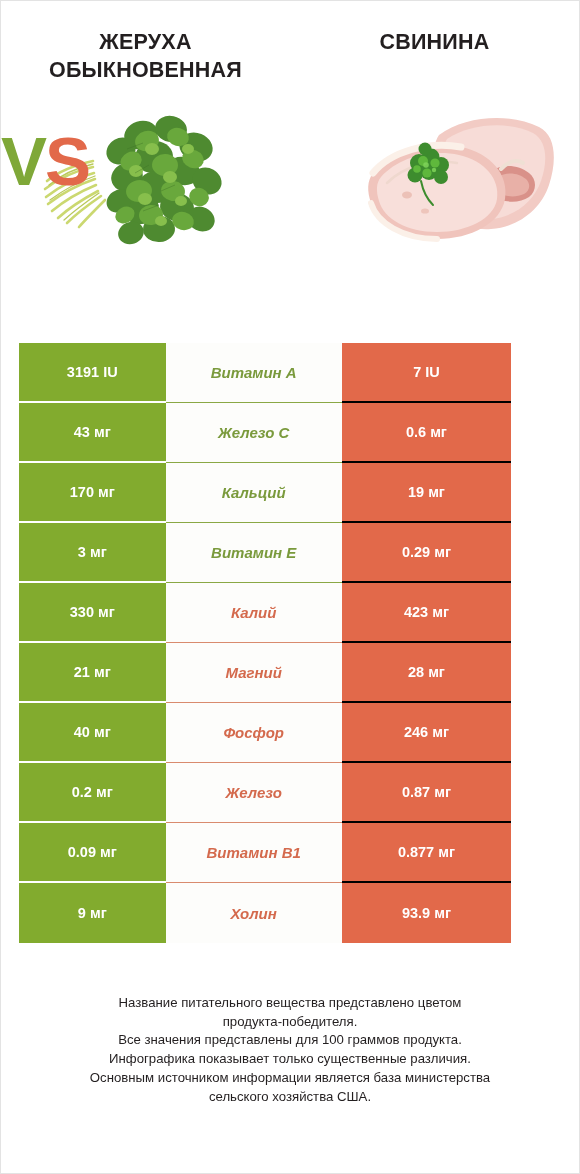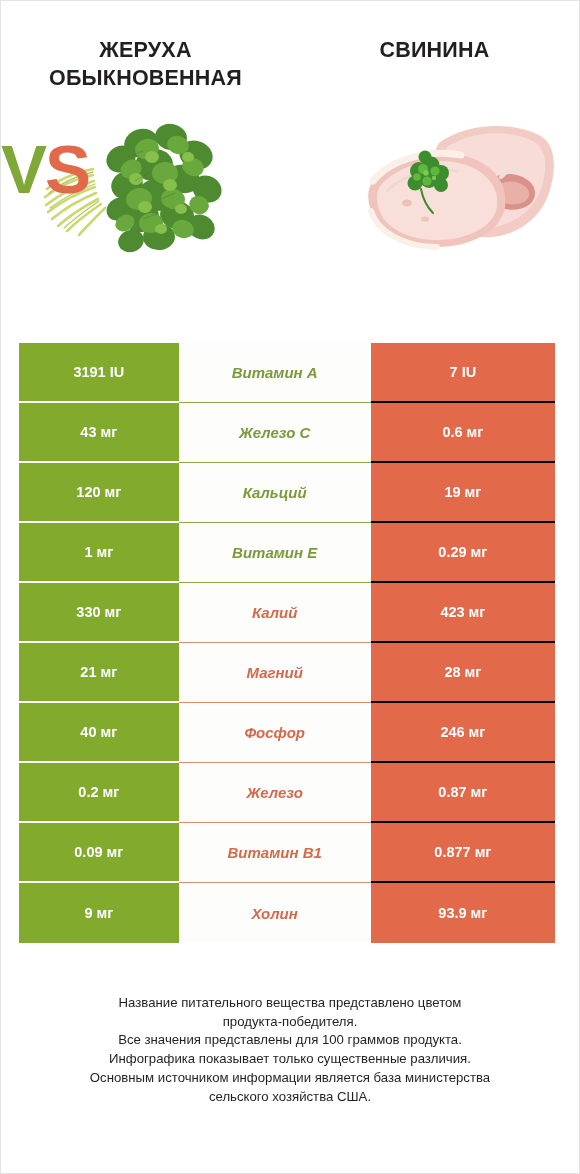--- a/index.html
+++ b/index.html
@@ -20,21 +20,21 @@
     background: #ffffff;
     border: 1px solid #e3e3e3;
     box-sizing: border-box;
     overflow: hidden;
   }
 
   
   .header {
     display: flex;
     width: 100%;
-    padding-top: 36px;
+    padding-top: 28px;
     box-sizing: border-box;
   }
   .head-col {
     flex: 1 1 50%;
     text-align: center;
     padding: 0 10px;
     box-sizing: border-box;
   }
   .head-title {
     font-size: 21.5px;
@@ -71,21 +71,21 @@
     pointer-events: none;
   }
   .vs .v { color: #7FA838; }
   .vs .s { color: #E2694A; }
 
   
   .table {
     position: absolute;
     left: 18px;
     top: 342px;
-    width: 536px;
+    width: 492px;
   }
   .row {
     display: flex;
     height: 60px;
     align-items: stretch;
   }
   .cell {
     display: flex;
     align-items: center;
     justify-content: center;
@@ -287,26 +287,26 @@
         <div class="cell cell-left">3191 IU</div>
         <div class="cell cell-mid">Витамин А</div>
         <div class="cell cell-right">7 IU</div>
       </div>
       <div class="row win-green">
         <div class="cell cell-left">43 мг</div>
         <div class="cell cell-mid">Железо C</div>
         <div class="cell cell-right">0.6 мг</div>
       </div>
       <div class="row win-green">
-        <div class="cell cell-left">120 мг</div>
+        <div class="cell cell-left">170 мг</div>
         <div class="cell cell-mid">Кальций</div>
         <div class="cell cell-right">19 мг</div>
       </div>
       <div class="row win-green">
-        <div class="cell cell-left">1 мг</div>
+        <div class="cell cell-left">3 мг</div>
         <div class="cell cell-mid">Витамин E</div>
         <div class="cell cell-right">0.29 мг</div>
       </div>
       <div class="row win-orange">
         <div class="cell cell-left">330 мг</div>
         <div class="cell cell-mid">Калий</div>
         <div class="cell cell-right">423 мг</div>
       </div>
       <div class="row win-orange">
         <div class="cell cell-left">21 мг</div>

